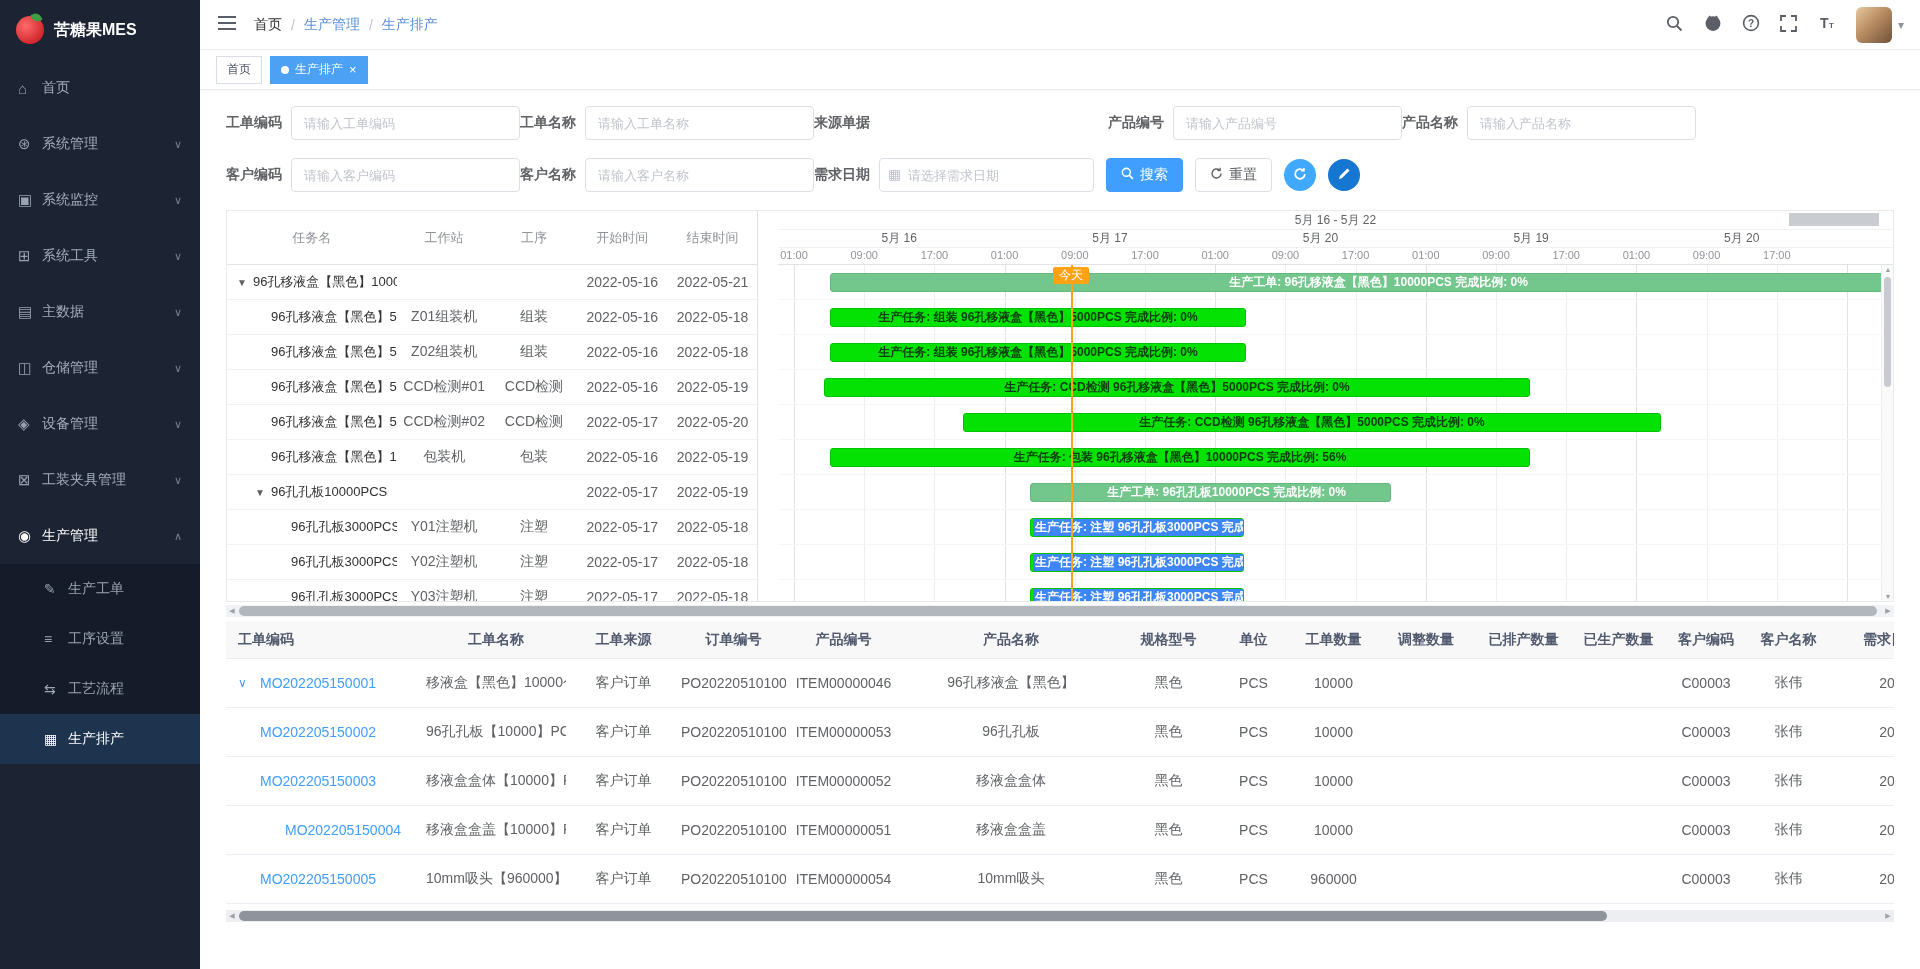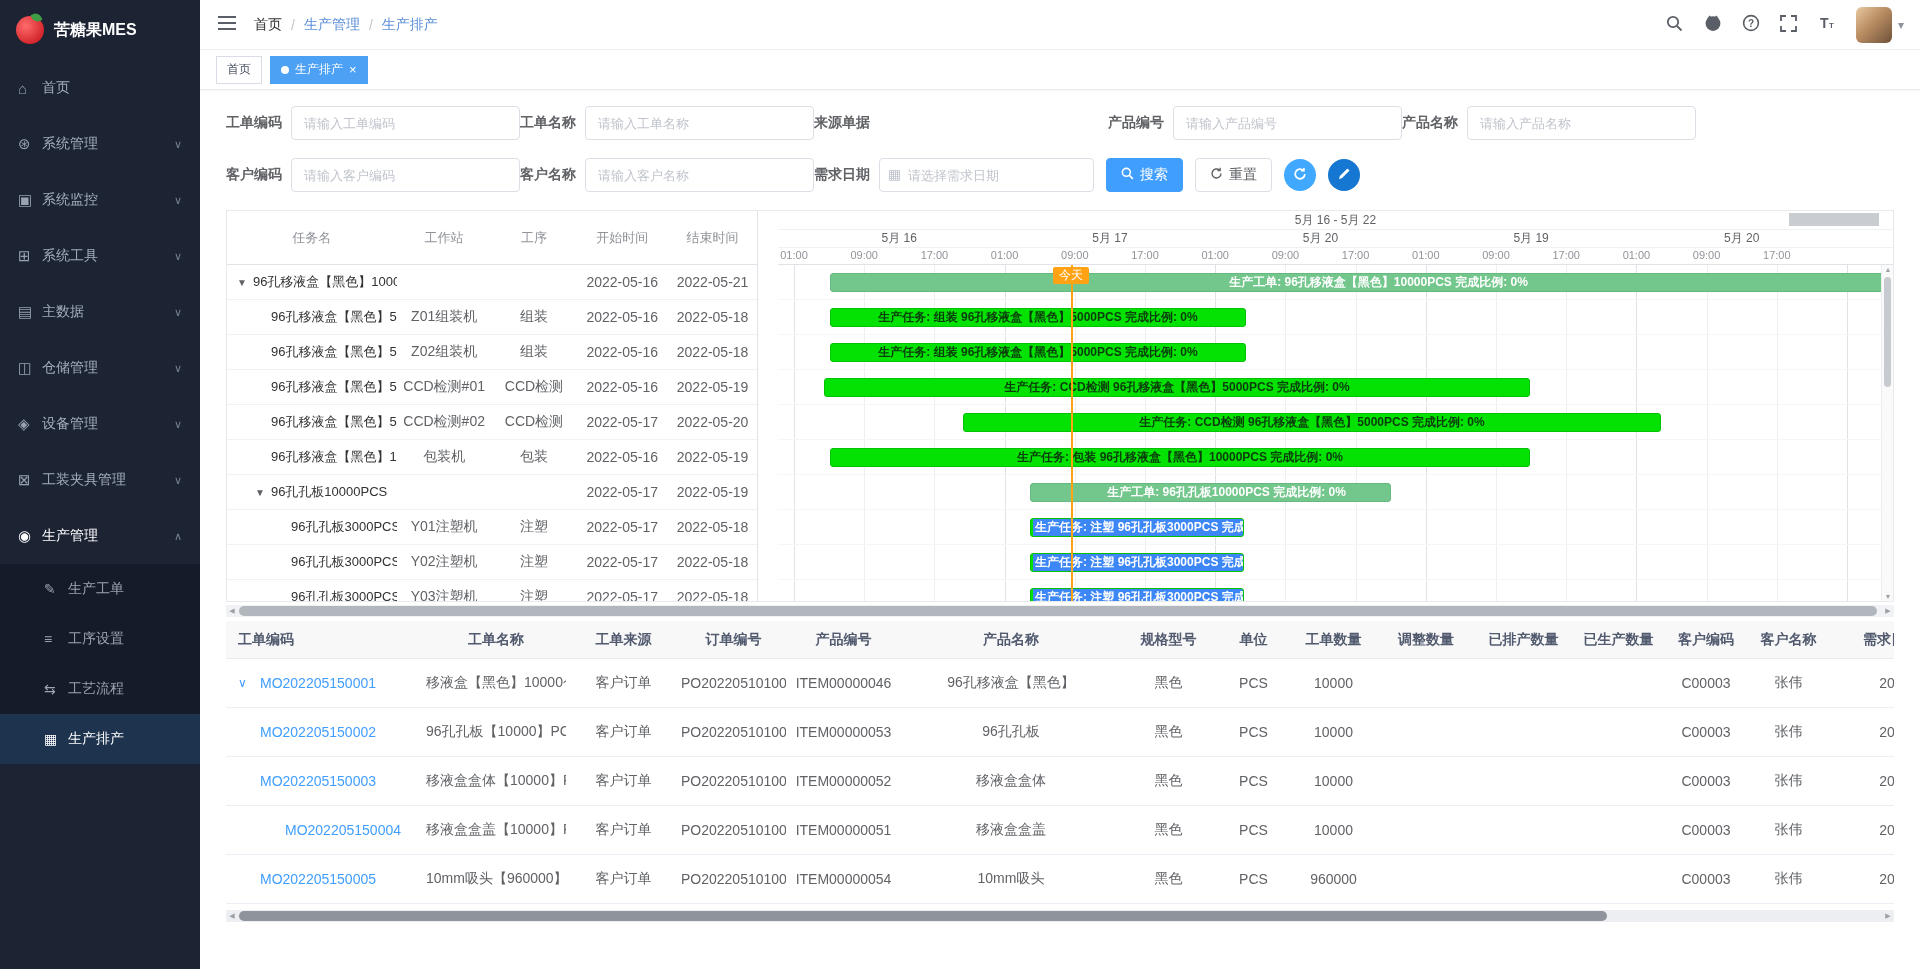--- a/index.html
+++ b/index.html
@@ -510,21 +510,21 @@
                 <span class="bar-lbl">生产任务: CCD检测 96孔移液盒【黑色】5000PCS 完成比例: 0%</span>
               </div>
             </div>
             <div class="gr-row" style="top: 140px;">
               <div class="bar task" style="left: 185px; width: 698px;">
                 <span class="bar-lbl">生产任务: CCD检测 96孔移液盒【黑色】5000PCS 完成比例: 0%</span>
               </div>
             </div>
             <div class="gr-row" style="top: 175px;">
               <div class="bar task" style="left: 52px; width: 700px;">
-                <span class="bar-lbl">生产任务: 包装 96孔移液盒【黑色】10000PCS 完成比例: 0%</span>
+                <span class="bar-lbl">生产任务: 包装 96孔移液盒【黑色】10000PCS 完成比例: 56%</span>
               </div>
             </div>
             <div class="gr-row" style="top: 210px;">
               <div class="bar order" style="left: 252px; width: 361px;">
                 <span class="bar-lbl">生产工单: 96孔孔板10000PCS 完成比例: 0%</span>
               </div>
             </div>
             <div class="gr-row" style="top: 245px;">
               <div class="bar task selstart" style="left: 252px; width: 214px;">
                 <span class="bar-lbl sel">生产任务: 注塑 96孔孔板3000PCS 完成比例: 0%</span>

